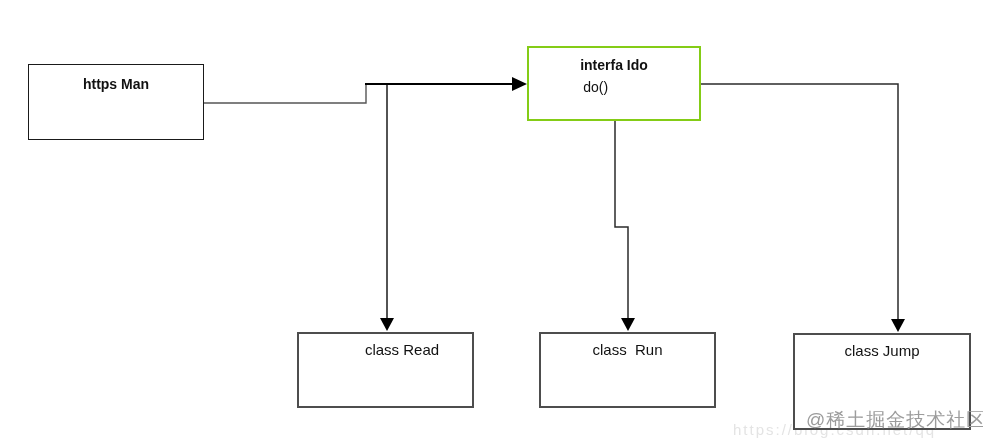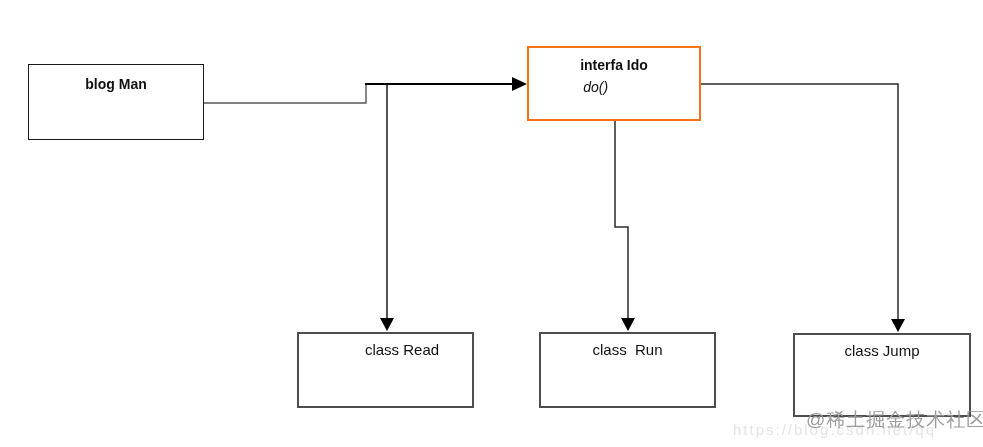--- a/index.html
+++ b/index.html
@@ -22,39 +22,39 @@
     left: 28px; top: 64px; width: 176px; height: 76px;
     border: 1px solid #1a1a1a;
     text-align: center;
     padding-top: 8px;
     font-size: 14px;
     font-weight: bold;
     line-height: 22px;
   }
   .node-interface {
     left: 527px; top: 46px; width: 174px; height: 75px;
-    border: 2px solid #f97316;
+    border: 2px solid #84cc16;
     text-align: center;
     padding-top: 6px;
     font-size: 14px;
     line-height: 22px;
   }
   .iface-inner { display: inline-block; text-align: left; }
   .iface-title { font-weight: bold; }
-  .iface-method { padding-left: 3px; font-style: italic; }
+  .iface-method { padding-left: 3px; }
   .node-bottom {
     border: 2px solid #4d4d4d;
     text-align: center;
     font-size: 15px;
     line-height: 18px;
     padding-top: 7px;
   }
   .node-read { left: 297px; top: 332px; width: 177px; height: 76px; text-indent: 33px; }
   .node-run  { left: 539px; top: 332px; width: 177px; height: 76px; }
-  .node-jump { left: 793px; top: 333px; width: 178px; height: 84px; }
+  .node-jump { left: 793px; top: 333px; width: 178px; height: 97px; }
   .edges-layer {
     position: absolute;
     left: 0; top: 0;
     width: 983px; height: 447px;
     pointer-events: none;
   }
   .wm-faint {
     position: absolute;
     left: 699px; top: 421px;
     color: #e4e4e4;
@@ -89,21 +89,21 @@
     <polygon points="387,331 380,318 394,318" fill="#000000"></polygon>
 
     <polyline points="615,121 615,227 628,227 628,320" fill="none" stroke="#2b2b2b" stroke-width="1.5"></polyline>
     <polygon points="628,331 621,318 635,318" fill="#000000"></polygon>
 
     <polyline points="701,84 898,84 898,321" fill="none" stroke="#2b2b2b" stroke-width="1.5"></polyline>
     <polygon points="898,332 891,319 905,319" fill="#000000"></polygon>
   </svg>
 
   <div class="node node-man">
-    <div class="line">blog Man</div>
+    <div class="line">https Man</div>
   </div>
 
   <div class="node node-interface">
     <div class="iface-inner">
       <div class="line iface-title">interfa Ido</div>
       <div class="line iface-method">do()</div>
     </div>
   </div>
 
   <div class="node node-bottom node-run">

